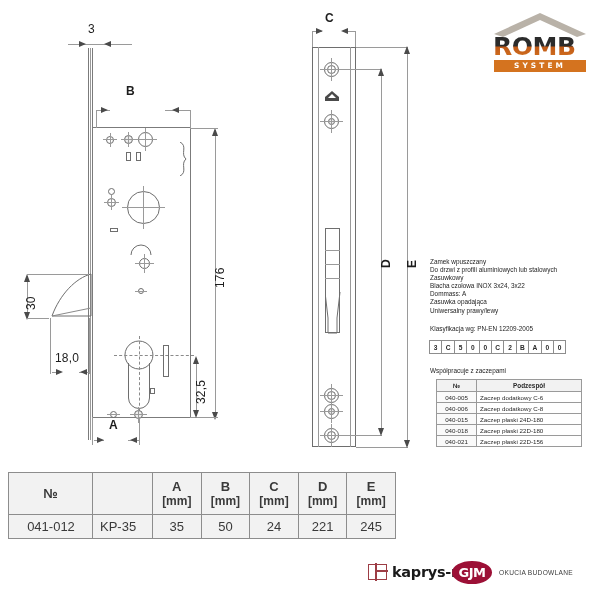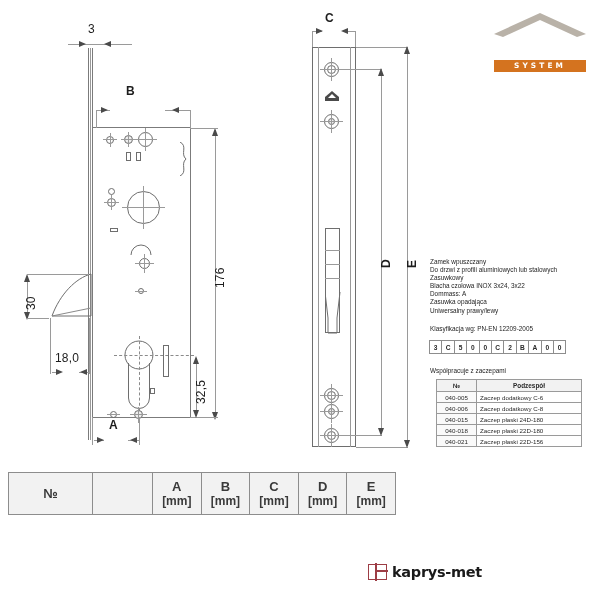--- a/index.html
+++ b/index.html
@@ -96,20 +96,21 @@
 </style>
 </head>
 <body>
 
 <div class="stage">
 
   <div class="romb">
     <svg class="roof" viewBox="0 0 94 26">
       <polygon points="47,1 93,22 84,25 47,8 10,25 1,22" fill="#b9b2a8"></polygon>
     </svg>
+    <div class="word">ROMB</div>
     <div class="sysbar">
       <span>SYSTEM</span>
     </div>
   </div>
 
   <div>
 
     <div class="ln h thin" style="left:68px;top:44px;width:32px;"></div>
     <div class="ln h thin" style="left:100px;top:44px;width:32px;"></div>
     <div class="arrow ar-right" style="left:79px;top:41px;"></div>
@@ -367,22 +368,37 @@
       </th>
       <th>
         <span>D</span>
         <span class="unit">[mm]</span>
       </th>
       <th>
         <span>E</span>
         <span class="unit">[mm]</span>
       </th>
     </tr>
+    <tr>
+      <td class="c-no">041-012</td>
+      <td class="c-type">KP-35</td>
+      <td>35</td>
+      <td>50</td>
+      <td>24</td>
+      <td>221</td>
+      <td>245</td>
+    </tr>
   </tbody>
     </table>
 
   <div class="kaprys">
     <div class="glyph"></div>
     <div class="txt">kaprys-met</div>
   </div>
 
+  <div class="gjm">
+    <div class="badge">
+      <span>GJM</span>
+    </div>
+    <div class="sub">OKUCIA BUDOWLANE</div>
+  </div>
 
 </div>
 
 </body></html>

